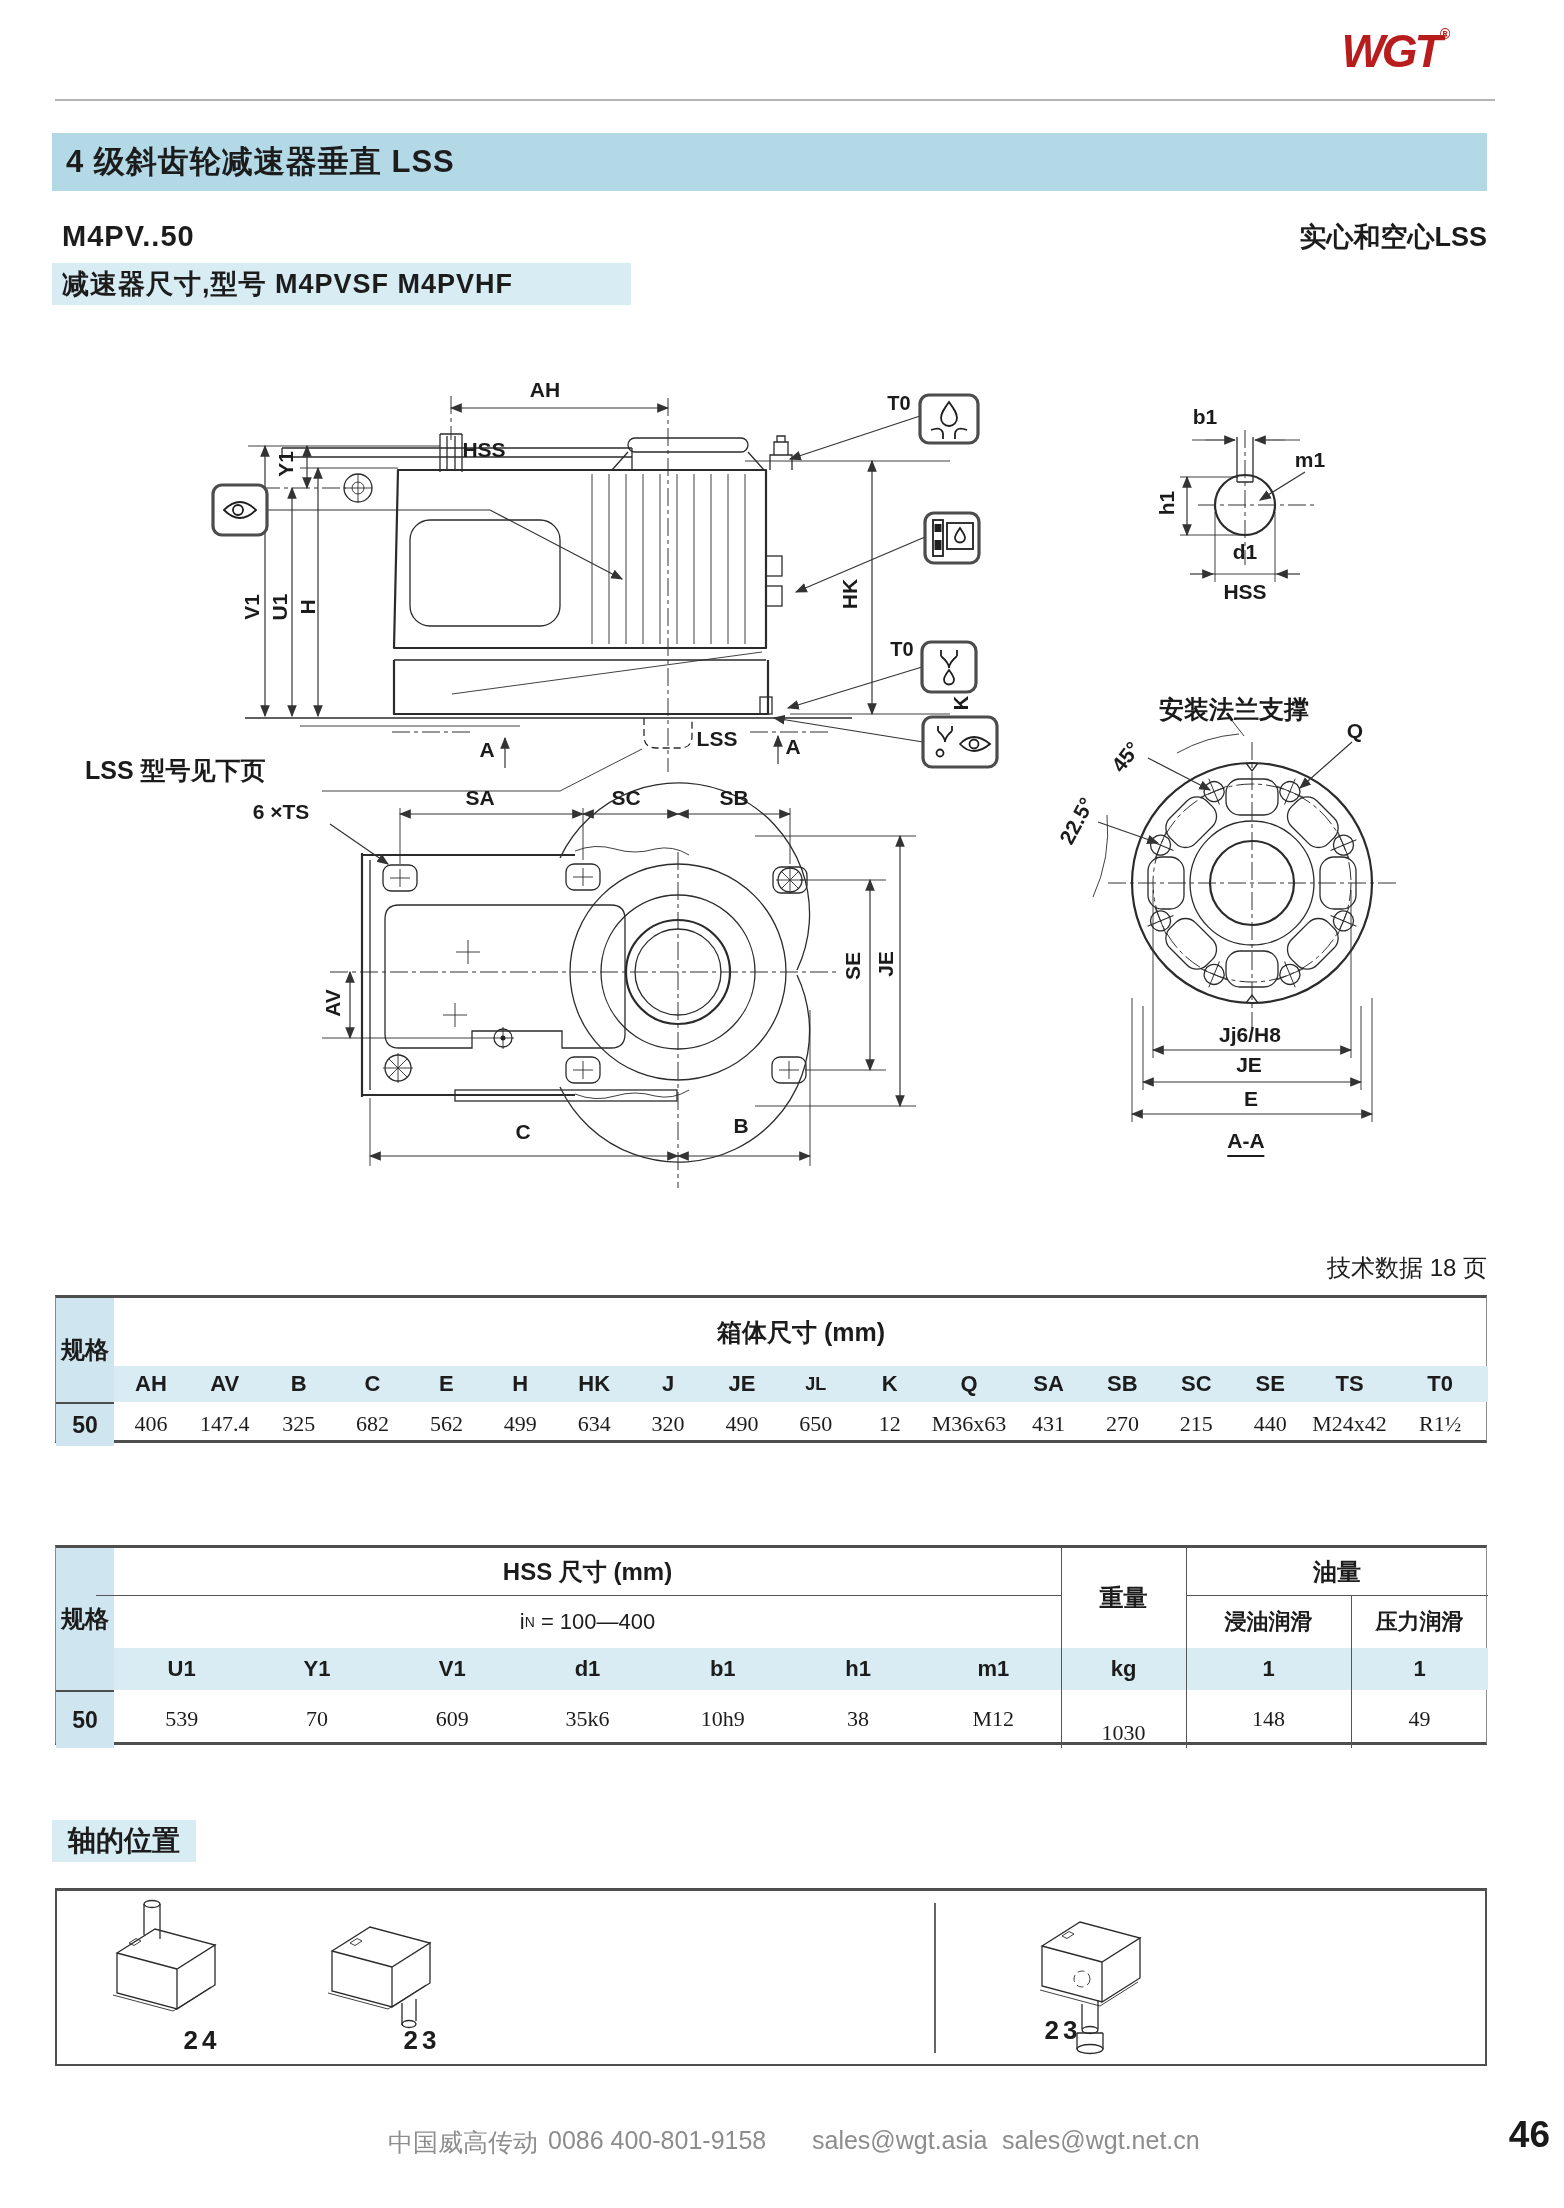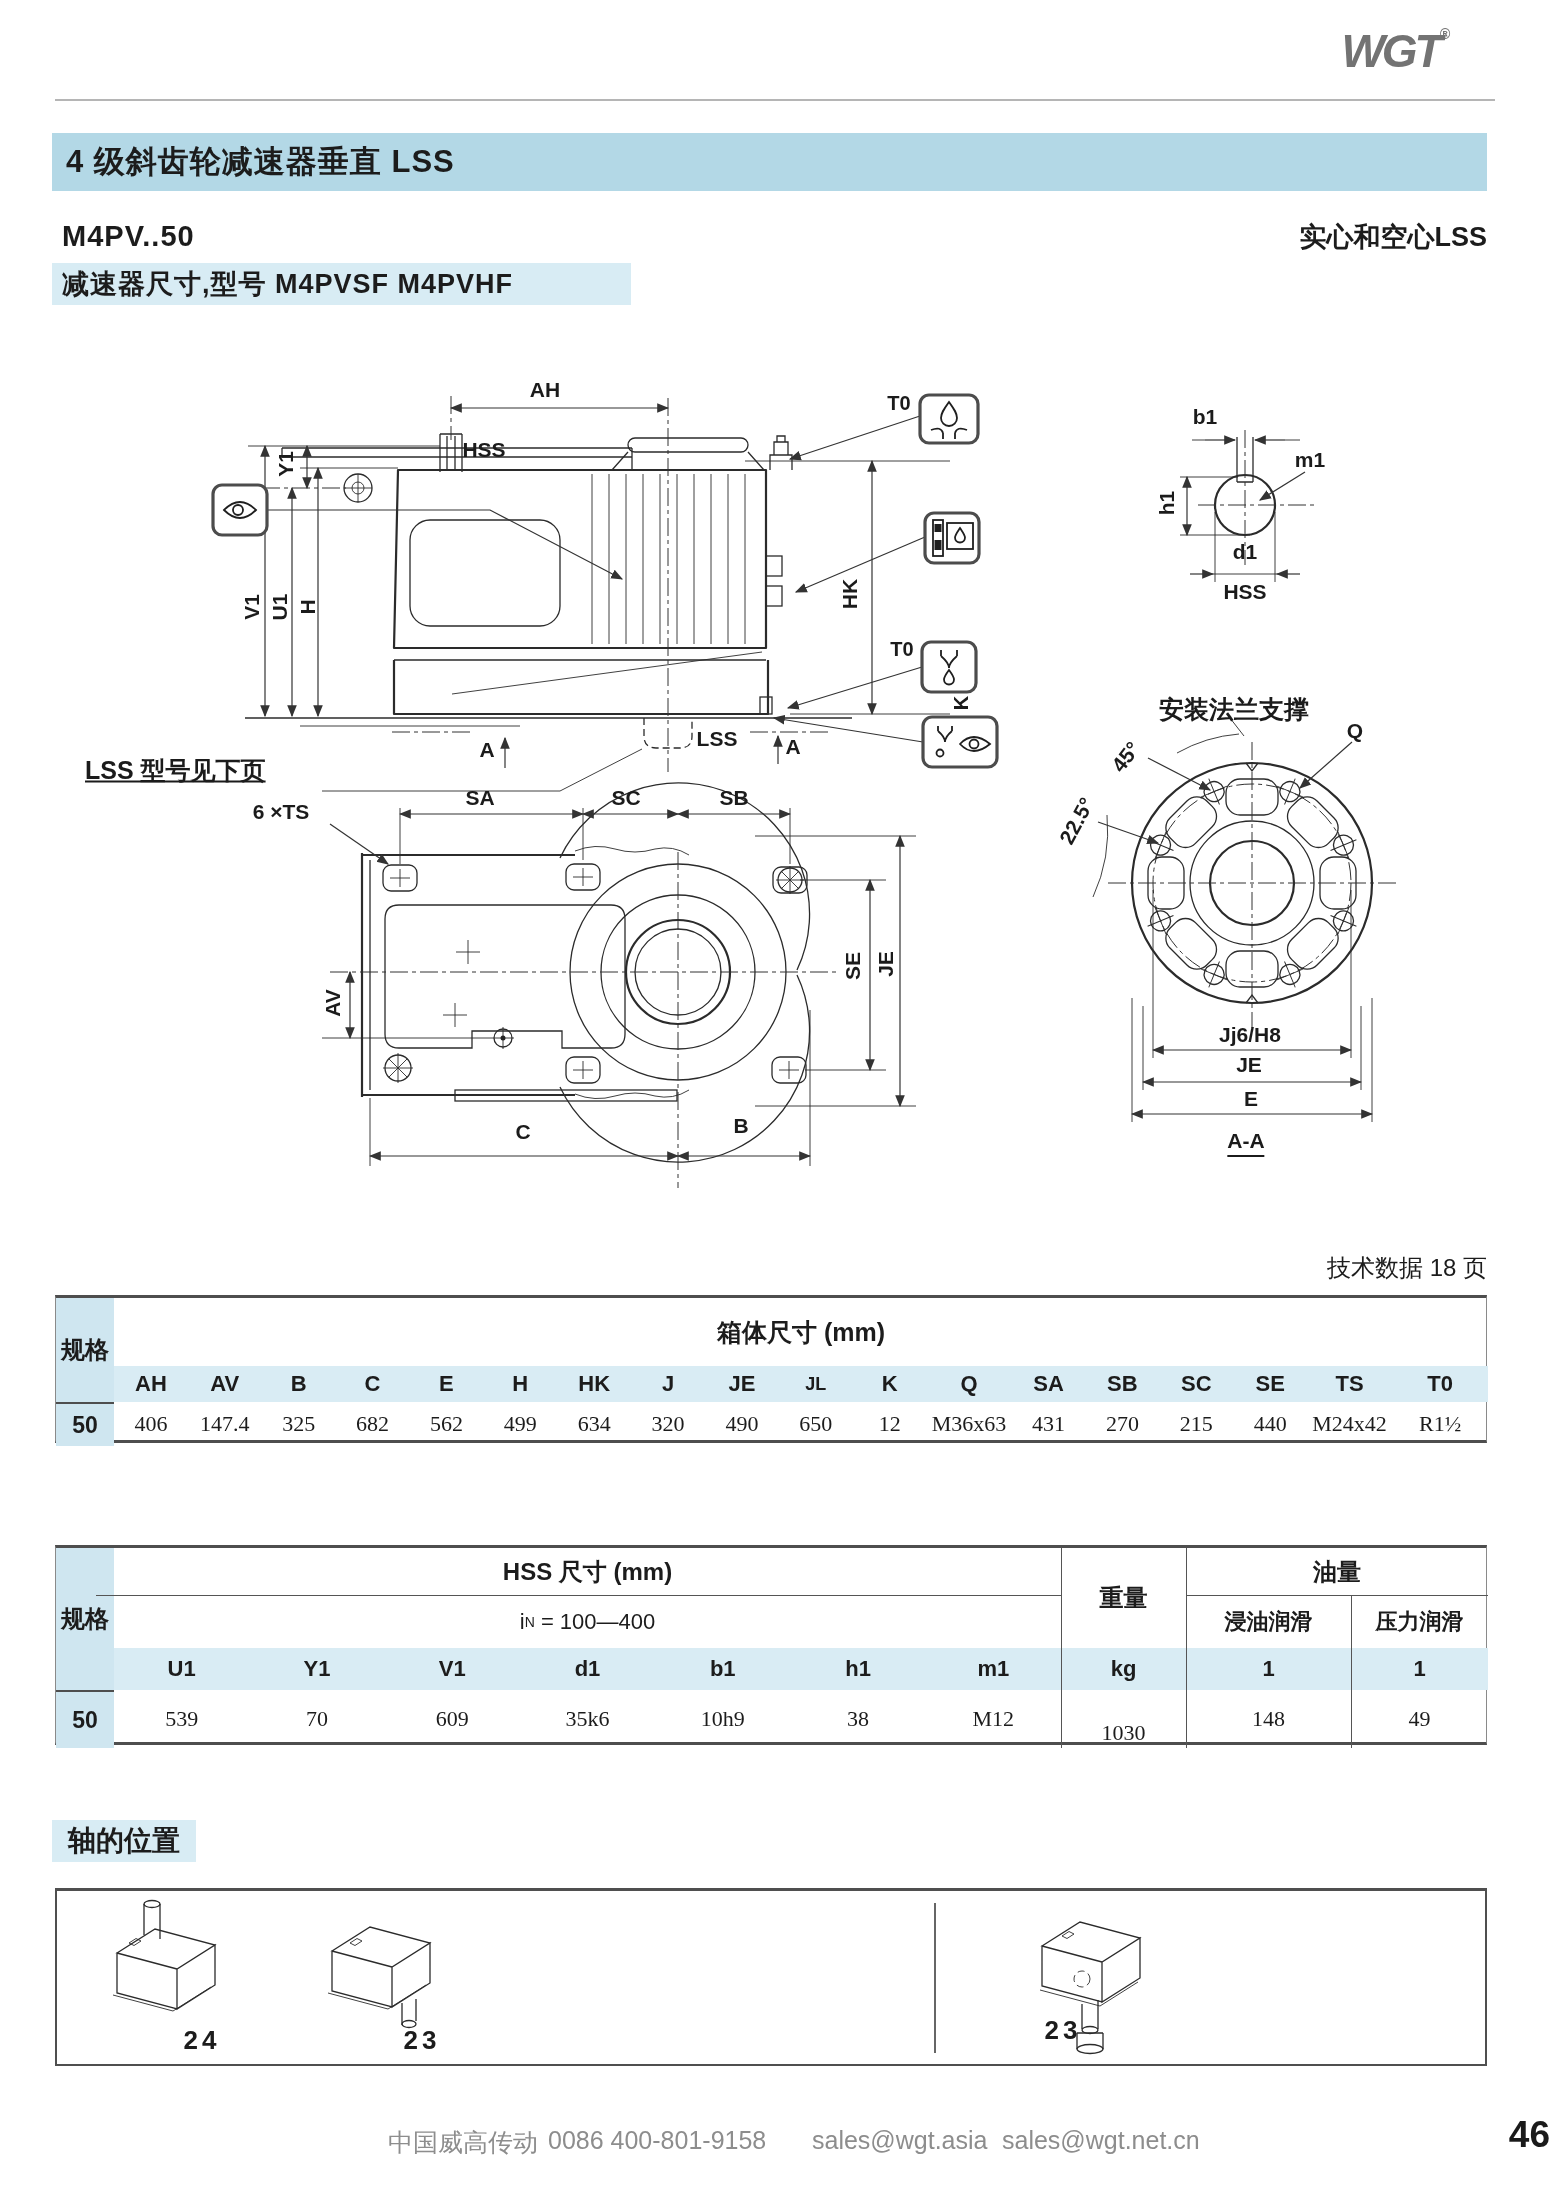--- a/index.html
+++ b/index.html
@@ -1,39 +1,39 @@
 <!DOCTYPE html>
 <html><head>
 <meta charset="utf-8">
 <style>
   html,body{margin:0;padding:0;background:#e8e8e8;}
   .page{position:relative;width:1564px;height:2208px;background:#ffffff;overflow:hidden;
         font-family:"Liberation Sans",sans-serif;color:#1c1c1c;}
   
   .logo{position:absolute;left:1250px;top:24px;width:200px;text-align:right;
-        font-size:46px;font-weight:bold;font-style:italic;letter-spacing:-3px;color:#737373;}
+        font-size:46px;font-weight:bold;font-style:italic;letter-spacing:-3px;color:#b91c1c;}
   .logo sup{font-size:14px;letter-spacing:0;vertical-align:28px;}
   .top-rule{position:absolute;left:55px;top:99px;width:1440px;height:0;border-top:2px solid #b5b5b5;}
   .title-bar{position:absolute;left:52px;top:133px;width:1435px;height:58px;background:#b3d8e6;
              display:flex;align-items:center;padding-left:14px;box-sizing:border-box;
              font-size:31px;font-weight:700;letter-spacing:1px;}
   .model{position:absolute;left:62px;top:220px;font-size:29px;font-weight:700;letter-spacing:1px;}
   .right-note{position:absolute;left:1100px;top:219px;width:387px;text-align:right;font-size:27px;font-weight:700;}
   .subtitle{position:absolute;left:52px;top:263px;width:579px;height:42px;background:#d8ecf4;
             display:flex;align-items:center;padding-left:10px;box-sizing:border-box;
             font-size:27px;font-weight:700;letter-spacing:1px;}
   
   .dl{position:absolute;transform:translate(-50%,-50%);font-size:21px;font-weight:700;
       white-space:nowrap;color:#1b1b1b;}
   .dl.rot{transform:translate(-50%,-50%) rotate(-90deg);}
   .dl.r52{transform:translate(-50%,-50%) rotate(-52deg);}
   .dl.r62{transform:translate(-50%,-50%) rotate(-62deg);}
   .dl.sm{font-size:20px;}
   .dl.cjk{font-size:25px;}
-  .dl.la{transform:translate(0,-50%);text-decoration:underline;}
+  .dl.la{transform:translate(0,-50%);}
   .dl.underl{border-bottom:2px solid #1b1b1b;padding-bottom:2px;}
   svg{position:absolute;left:0;top:0;}
   
   .ol{fill:none;stroke:#2b2b2b;stroke-width:2.2;stroke-linejoin:round;}
   .o1{fill:none;stroke:#2b2b2b;stroke-width:1.3;}
   .o0{fill:none;stroke:#2b2b2b;stroke-width:0.9;}
   .dim{fill:none;stroke:#333;stroke-width:1.2;}
   .cl{fill:none;stroke:#333;stroke-width:1;stroke-dasharray:18 4 4 4;}
   .dsh{stroke-dasharray:7 4;}
   .icon-bx{fill:#fff;stroke:#4c4c4c;stroke-width:3.2;}

